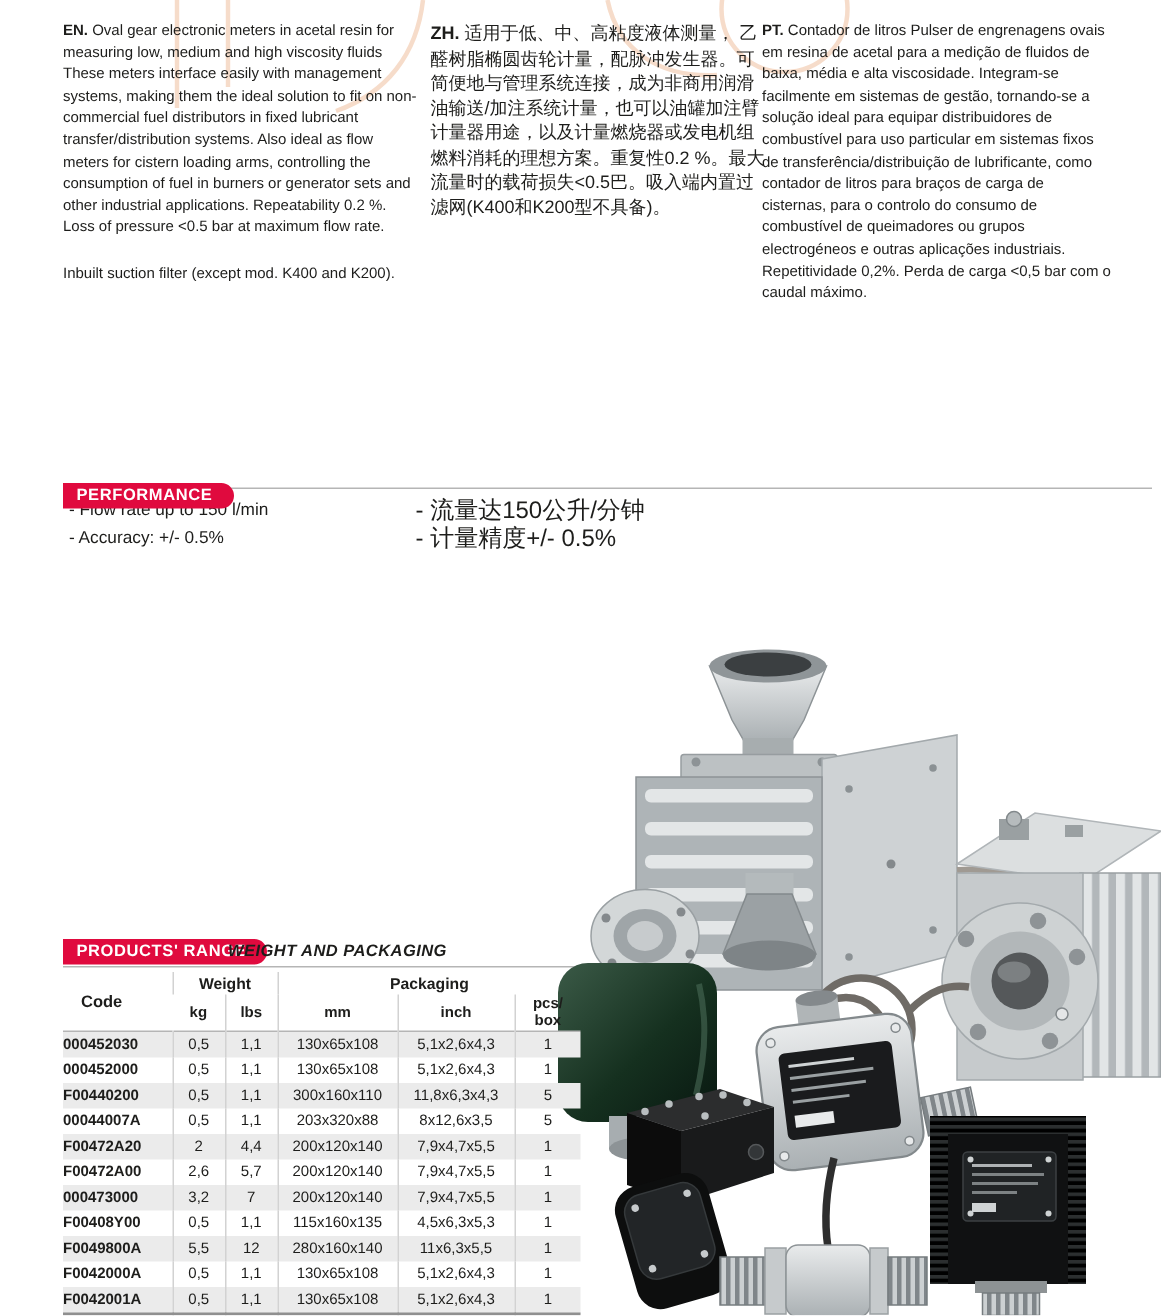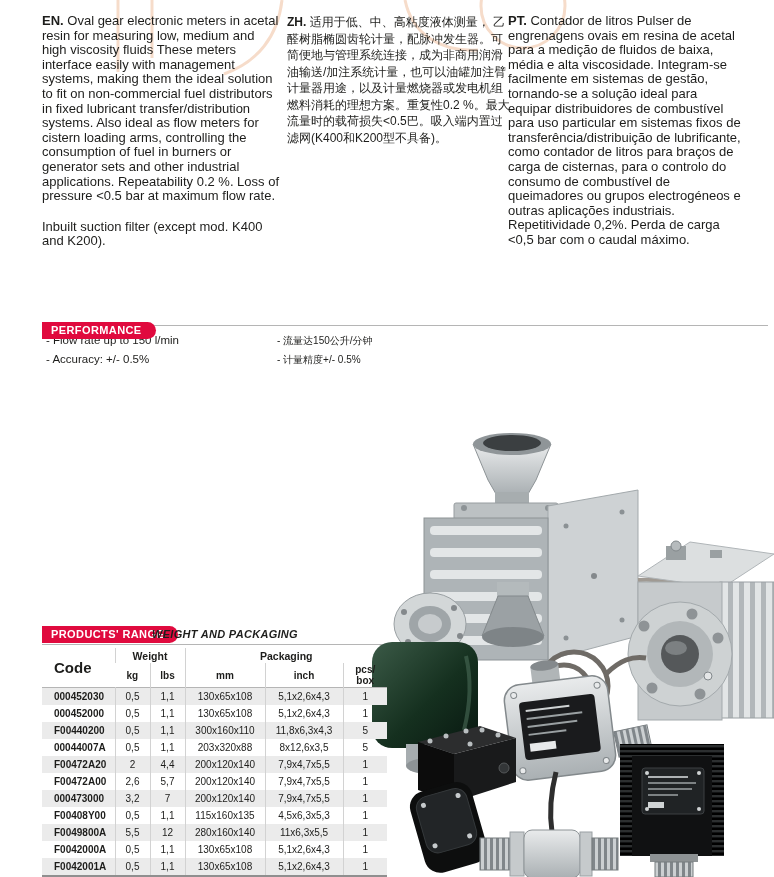--- a/index.html
+++ b/index.html
@@ -3,50 +3,50 @@
 <meta charset="utf-8">
 <style>
   html,body{margin:0;padding:0;background:#ffffff;}
   .page{
     position:relative;width:774px;height:877px;overflow:hidden;background:#fff;
     font-family:"Liberation Sans", sans-serif;color:#1d1d1b;
   }
   
   .watermark{position:absolute;left:0;top:0;z-index:0;}
   
-  .desc{position:absolute;top:14px;font-size:13px;line-height:14.6px;z-index:1;}
+  .desc{position:absolute;top:14px;font-size:10px;line-height:14.6px;z-index:1;}
   .desc b{font-weight:700;}
   .desc .note{margin-top:16px;}
   .col-en{left:42px;width:238px;}
   .col-zh{left:287px;width:226px;font-size:12px;line-height:16.5px;}
   .col-pt{left:508px;width:233px;}
   
   .red-tab{
     position:absolute;background:var(--accent,#e00a3e);color:#fff;font-weight:700;
     font-size:11px;letter-spacing:.4px;padding:2px 14px 3px 9px;
     border-radius:0 9px 9px 0;z-index:2;white-space:nowrap;
   }
   .rule{position:absolute;height:1px;background:#b5b5b5;z-index:1;}
   .perf-col{position:absolute;top:331px;font-size:11.5px;line-height:19px;z-index:1;}
-  .perf-en{left:46px;}  .perf-zh{left:277px;font-size:10px;}  .perf-pt{left:508px;}
+  .perf-en{left:46px;}  .perf-zh{left:277px;font-size:16px;}  .perf-pt{left:508px;}
   .pr-title{position:absolute;left:152px;top:628px;font-size:11px;font-weight:700;letter-spacing:.3px;z-index:2;font-style:italic;}
   
   .spec-table{
     position:absolute;left:42px;top:648px;width:345px;border-collapse:collapse;
     table-layout:fixed;font-size:10px;z-index:3;border-bottom:2px solid #8f8f8f;
   }
   .spec-table col.c-code{width:73px;} .spec-table col.c-kg{width:35px;}
   .spec-table col.c-lbs{width:35px;}  .spec-table col.c-mm{width:80px;}
   .spec-table col.c-inch{width:78px;} .spec-table col.c-pcs{width:44px;}
   .spec-table th{font-weight:700;padding:0;vertical-align:middle;}
   .spec-table .group-row th{height:15px;font-size:10.5px;}
   .spec-table .sub-row th{height:24px;white-space:pre-line;line-height:11px;}
-  .spec-table thead th.code-h{text-align:left;padding-left:12px;font-size:15px;}
+  .spec-table thead th.code-h{text-align:left;padding-left:12px;font-size:11px;}
   .spec-table td{height:17px;text-align:center;padding:0;}
-  .spec-table td.code{font-weight:700;text-align:left;padding-left:12px;}
+  .spec-table td.code{font-weight:700;text-align:left;}
   .spec-table td+td, .spec-table .sub-row th+th, .spec-table .group-row th+th{border-left:1px solid #d2d2d2;}
   .spec-table thead{border-bottom:1px solid #b5b5b5;}
   .spec-table tbody tr.stripe{background:#ebebeb;}
   
   .collage{position:absolute;left:370px;top:430px;z-index:2;}
 </style>
 </head>
 <body>
 <div class="page">
 

